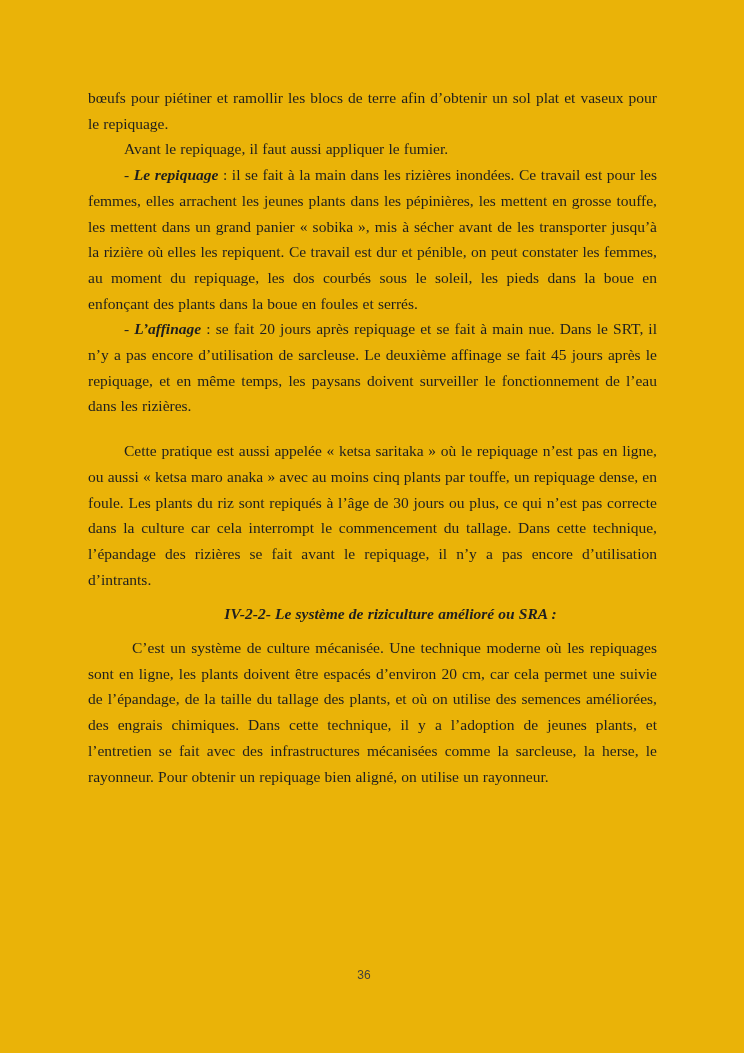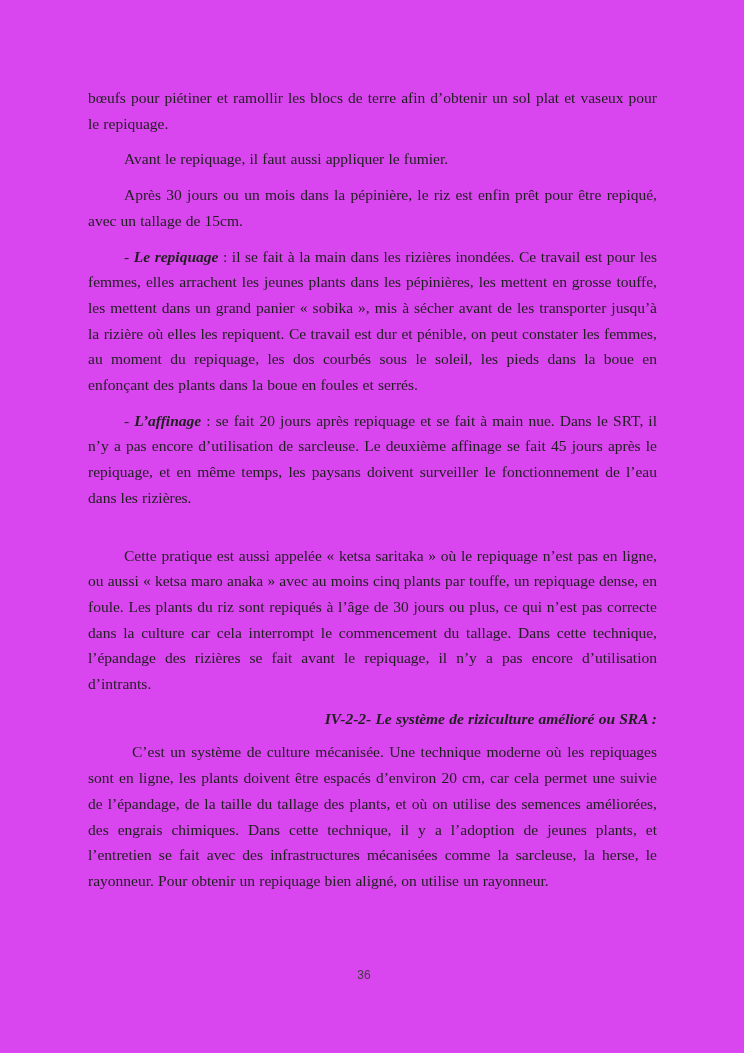--- a/index.html
+++ b/index.html
@@ -4,46 +4,46 @@
 <style>
   html, body {
     margin: 0;
     padding: 0;
     background: #ffffff;
   }
   .page {
     position: relative;
     width: 744px;
     height: 1053px;
-    background: #d946ef;
+    background: #eab308;
     overflow: hidden;
     font-family: "Liberation Serif", "DejaVu Serif", serif;
     color: #1f1f1f;
   }
   .content {
     position: absolute;
     left: 88px;
     top: 85px;
     width: 569px;
   }
   .content p {
     margin: 0;
     font-size: 15.5px;
     line-height: 25.7px;
     text-align: justify;
     hyphens: none;
     word-spacing: 0.02em;
   }
-  .content p.indent { text-indent: 36px; margin-top: 10px; }
+  .content p.indent { text-indent: 36px; }
   .content p.indent-wide { text-indent: 44px; }
-  .content p.space-before { margin-top: 32px; }
+  .content p.space-before { margin-top: 19px; }
   .content p.heading {
     margin-top: 9px;
     margin-bottom: 8px;
-    text-align: right;
+    text-align: center;
     font-weight: bold;
   }
   .content span.b { font-weight: bold; font-style: italic; }
   .content span.i { }
   .footer {
     position: absolute;
     top: 968px;
     left: 0;
     width: 728px;
     text-align: center;
@@ -52,21 +52,20 @@
     color: #3f3f3f;
   }
 </style>
 </head>
 <body>
 
 <div class="page">
   <div class="content">
       <p class="body"><span>bœufs pour piétiner et ramollir les blocs de terre afin d’obtenir un sol plat et vaseux pour le repiquage.</span></p>
       <p class="body indent"><span>Avant le repiquage, il faut aussi appliquer le fumier.</span></p>
-      <p class="body indent"><span>Après 30 jours ou un mois dans la pépinière, le riz est enfin prêt pour être repiqué, avec un tallage de 15cm.</span></p>
       <p class="body indent"><span>- </span><span class="b">Le repiquage</span><span> : il se fait à la main dans les rizières inondées. Ce travail est pour les femmes, elles arrachent les jeunes plants dans les pépinières, les mettent en grosse touffe, les mettent dans un grand panier « </span><span class="i">sobika</span><span> », mis à sécher avant de les transporter jusqu’à la rizière où elles les repiquent. Ce travail est dur et pénible, on peut constater les femmes, au moment du repiquage, les dos courbés sous le soleil, les pieds dans la boue en enfonçant des plants dans la boue en foules et serrés.</span></p>
       <p class="body indent"><span>- </span><span class="b">L’affinage</span><span> : se fait 20 jours après repiquage et se fait à main nue. Dans le SRT, il n’y a pas encore d’utilisation de sarcleuse. Le deuxième affinage se fait 45 jours après le repiquage, et en même temps, les paysans doivent surveiller le fonctionnement de l’eau dans les rizières.</span></p>
       <p class="body indent space-before"><span>Cette pratique est aussi appelée « ketsa saritaka » où le repiquage n’est pas en ligne, ou aussi « ketsa maro anaka » avec au moins cinq plants par touffe, un repiquage dense, en foule. Les plants du riz sont repiqués à l’âge de 30 jours ou plus, ce qui n’est pas correcte dans la culture car cela interrompt le commencement du tallage. Dans cette technique, l’épandage des rizières se fait avant le repiquage, il n’y a pas encore d’utilisation d’intrants.</span></p>
       <p class="heading indent"><span class="b">IV-2-2- Le système de riziculture amélioré ou SRA :</span></p>
       <p class="body indent-wide"><span>C’est un système de culture mécanisée. Une technique moderne où les repiquages sont en ligne, les plants doivent être espacés d’environ 20 cm, car cela permet une suivie de l’épandage, de la taille du tallage des plants, et où on utilise des semences améliorées, des engrais chimiques. Dans cette technique, il y a l’adoption de jeunes plants, et l’entretien se fait avec des infrastructures mécanisées comme la sarcleuse, la herse, le rayonneur. Pour obtenir un repiquage bien aligné, on utilise un rayonneur.</span></p>
     </div>
   <div class="footer">36</div>
 </div>
 
 </body></html>

